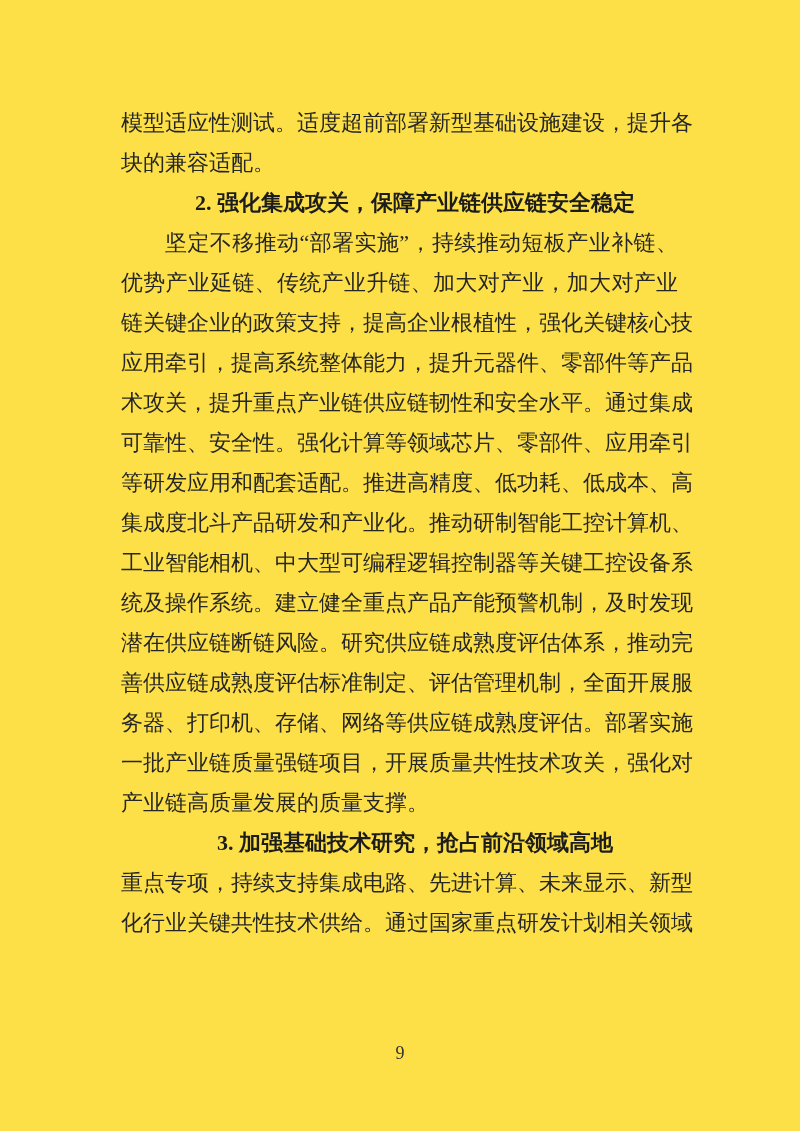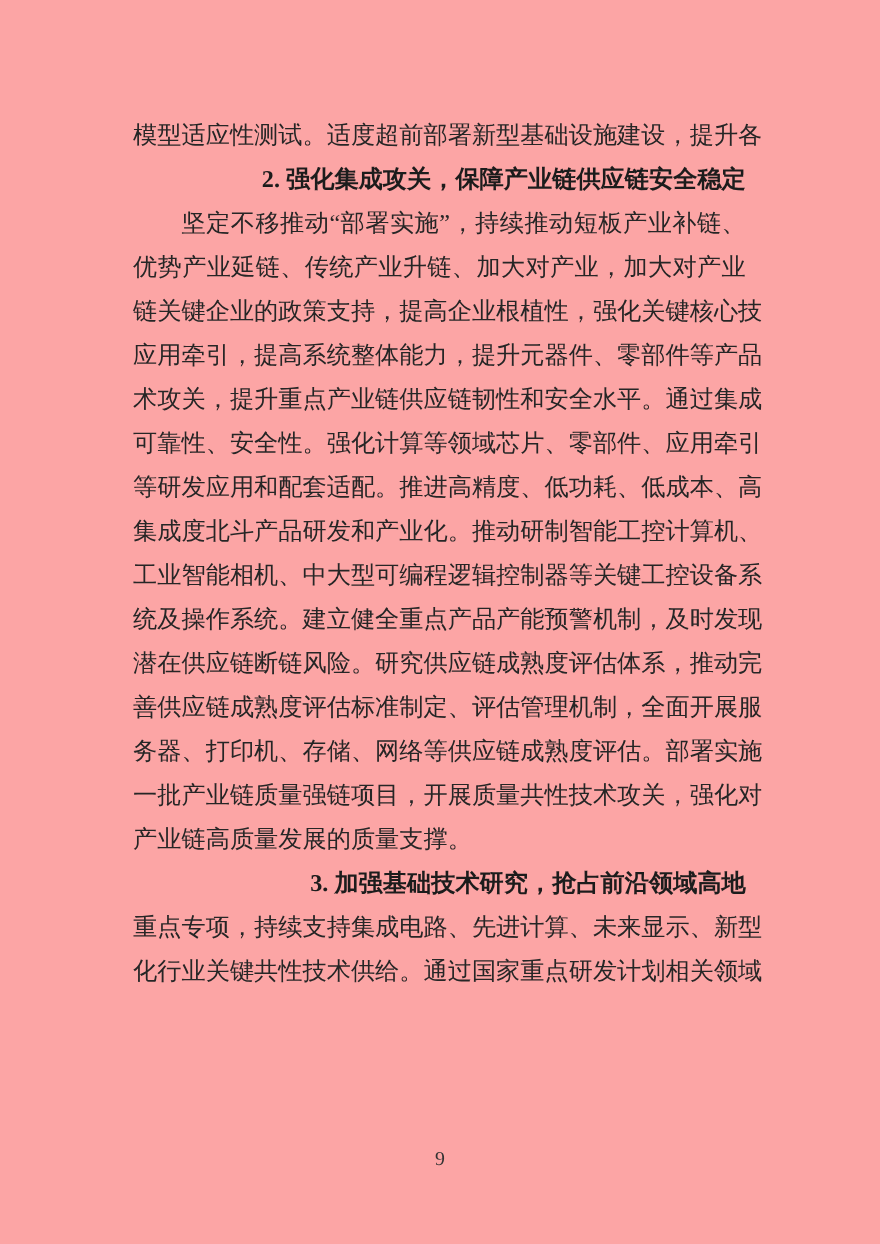--- a/index.html
+++ b/index.html
@@ -4,21 +4,21 @@
 <style>
   html, body {
     margin: 0;
     padding: 0;
     background: #ffffff;
   }
   .page {
     position: relative;
     width: 800px;
     height: 1131px;
-    background: #fca5a5;
+    background: #fde047;
     overflow: hidden;
     font-family: "Liberation Serif", "DejaVu Serif", serif;
     color: #262626;
   }
   .content {
     position: absolute;
     left: 121px;
     top: 103px;
     width: 557px;
     font-size: 22px;
@@ -37,39 +37,40 @@
   }
   .line.flush {
     text-align-last: left;
     white-space: normal;
   }
   .heading {
     height: 40px;
     padding-left: 31px;
     font-weight: 700;
     color: #1c1c1c;
-    text-align: right;
+    text-align: center;
   }
   .footer {
     position: absolute;
     left: 0;
     top: 1033px;
     width: 800px;
     text-align: center;
     font-size: 18px;
     line-height: 40px;
     color: #333333;
   }
 </style>
 </head>
 <body>
 
 <div class="page">
   <div class="content" id="content">
       <div class="line">模型适应性测试。适度超前部署新型基础设施建设，提升各</div>
+      <div class="line flush">块的兼容适配。</div>
       <div class="heading">2. 强化集成攻关，保障产业链供应链安全稳定</div>
       <div class="line first">坚定不移推动“部署实施”，持续推动短板产业补链、</div>
       <div class="line">优势产业延链、传统产业升链、加大对产业，加大对产业</div>
       <div class="line">链关键企业的政策支持，提高企业根植性，强化关键核心技</div>
       <div class="line">应用牵引，提高系统整体能力，提升元器件、零部件等产品</div>
       <div class="line">术攻关，提升重点产业链供应链韧性和安全水平。通过集成</div>
       <div class="line">可靠性、安全性。强化计算等领域芯片、零部件、应用牵引</div>
       <div class="line">等研发应用和配套适配。推进高精度、低功耗、低成本、高</div>
       <div class="line">集成度北斗产品研发和产业化。推动研制智能工控计算机、</div>
       <div class="line">工业智能相机、中大型可编程逻辑控制器等关键工控设备系</div>

